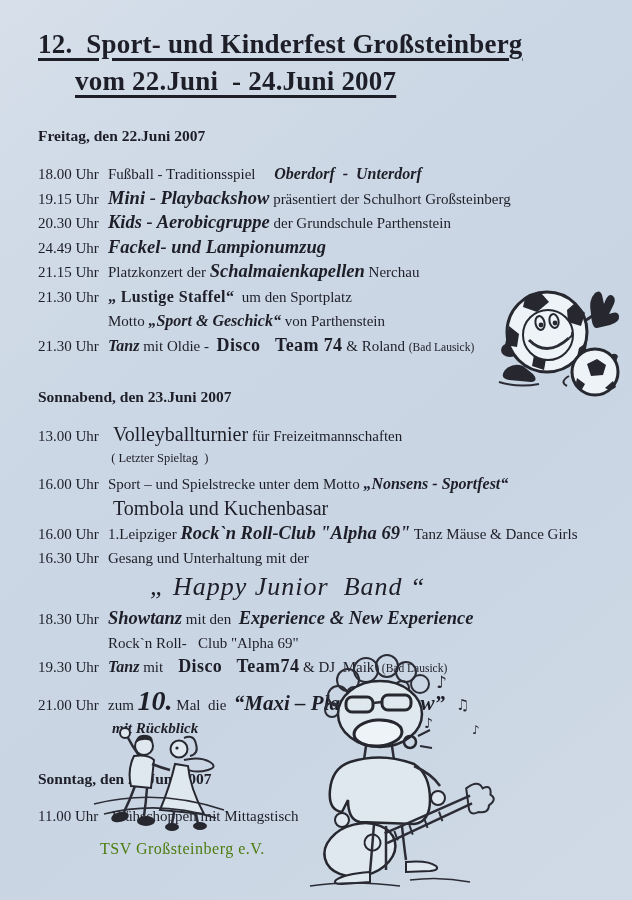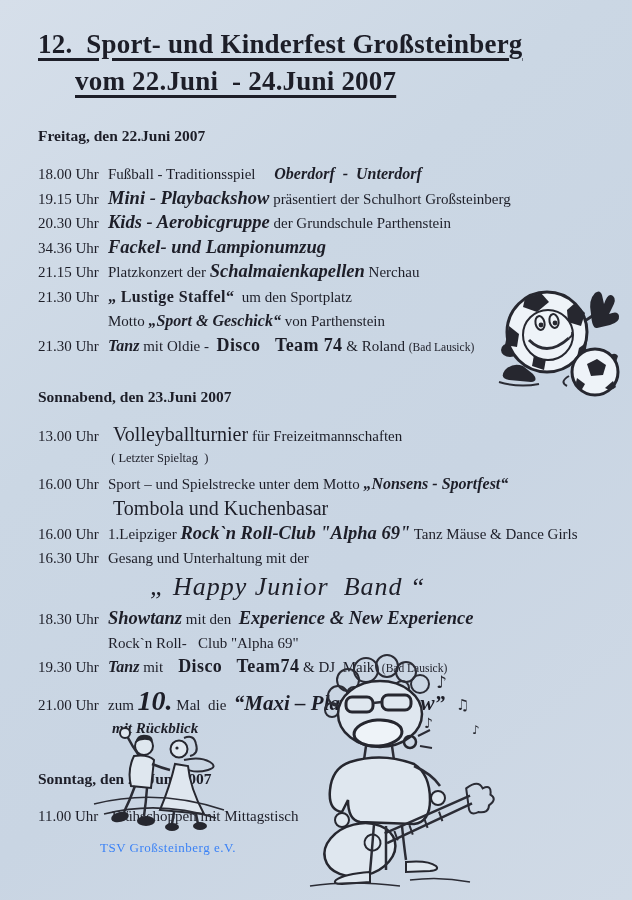--- a/index.html
+++ b/index.html
@@ -42,21 +42,21 @@
   .sg-band{font-weight:normal;font-style:italic;font-size:26px;letter-spacing:1px;}
   .sg-num{font-weight:bold;font-style:italic;font-size:28px;}
   .sg-maxi{font-weight:bold;font-style:italic;font-size:21px;}
   .sg-rueck{font-weight:bold;font-style:italic;font-size:15px;}
   
   .illus{position:absolute;}
   #mascot{left:487px;top:278px;}
   #couple{left:80px;top:724px;}
   #singer{left:290px;top:650px;}
   .caption{
-    position:absolute;left:100px;top:840px;font-size:13px;color:#3b82f6;
+    position:absolute;left:100px;top:840px;font-size:16px;color:#4d7c0f;
     letter-spacing:.5px;
   }
   svg .ink{stroke:#2b2c35;fill:none;}
   svg .fillink{fill:#26272f;stroke:none;}
   svg text{font-family:"DejaVu Sans",sans-serif;fill:#26272f;}
 </style>
 </head>
 <body>
 
 <div class="paper">
@@ -74,21 +74,21 @@
           </div>
           <div class="row">
             <span class="time">19.15 Uhr</span>
             <span class="content"><span class="sg-bilg">Mini - Playbackshow</span><span class="sg-plain"> präsentiert der Schulhort Großsteinberg</span></span>
           </div>
           <div class="row">
             <span class="time">20.30 Uhr</span>
             <span class="content"><span class="sg-bilg">Kids - Aerobicgruppe</span><span class="sg-plain"> der Grundschule Parthenstein</span></span>
           </div>
           <div class="row">
-            <span class="time">34.36 Uhr</span>
+            <span class="time">24.49 Uhr</span>
             <span class="content"><span class="sg-bilg">Fackel- und Lampionumzug</span></span>
           </div>
           <div class="row">
             <span class="time">21.15 Uhr</span>
             <span class="content"><span class="sg-plain">Platzkonzert der </span><span class="sg-bilg">Schalmaienkapellen</span><span class="sg-plain"> Nerchau</span></span>
           </div>
           <div class="row">
             <span class="time">21.30 Uhr</span>
             <span class="content"><span class="sg-staffel">„ Lustige Staffel“</span><span class="sg-plain">  um den Sportplatz</span></span>
           </div>

